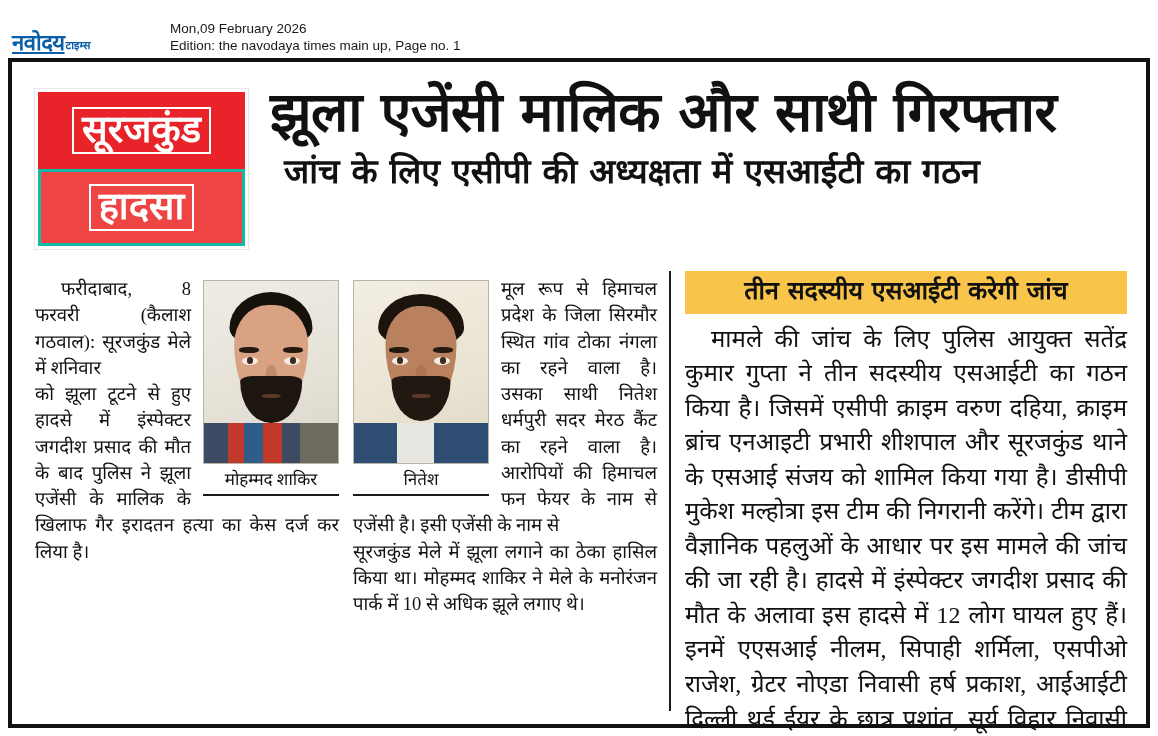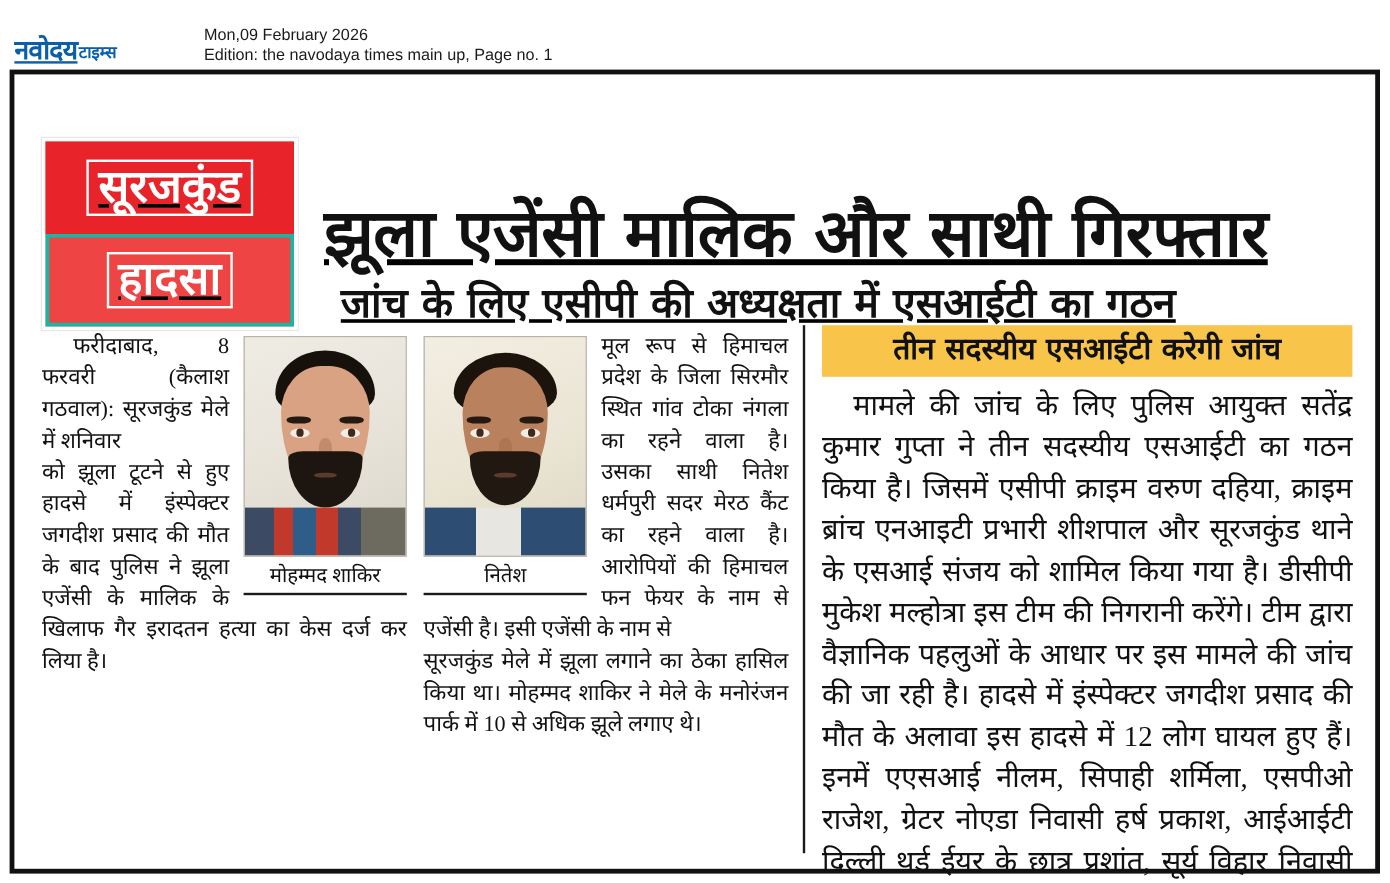--- a/index.html
+++ b/index.html
@@ -33,21 +33,21 @@
     line-height: 1;
     color: #0b5ea8;
     letter-spacing: -0.5px;
     text-decoration: underline;
     text-decoration-thickness: 2px;
     text-underline-offset: 2px;
   }
   .logo-sub {
     font-family: "DejaVu Sans", sans-serif;
     font-weight: bold;
-    font-size: 14px;
+    font-size: 11px;
     line-height: 1;
     color: #0b5ea8;
     position: relative;
     top: -1px;
   }
   .edition-block {
     padding-left: 26px;
     font-family: "Liberation Sans", sans-serif;
     color: #1a1a1a;
   }
@@ -65,26 +65,25 @@
   }
   .article-inner {
     width: 100%; height: 100%;
     border: 1px solid #ffffff;
     position: relative;
   }
 
   
   .head-row {
     position: absolute;
-    left: 0; top: 12px;
+    left: 0; top: 0;
     width: 100%;
     height: 196px;
     display: flex;
-    align-items: flex-end;
-    text-decoration: underline;
+    align-items: flex-start;
   }
   .badge {
     width: 213px;
     height: 160px;
     margin: 22px 0 0 18px;
     flex: 0 0 auto;
     display: flex;
     flex-direction: column;
     border: 3px solid #ffffff;
     box-shadow: 0 0 0 1px #e6e6e6;

